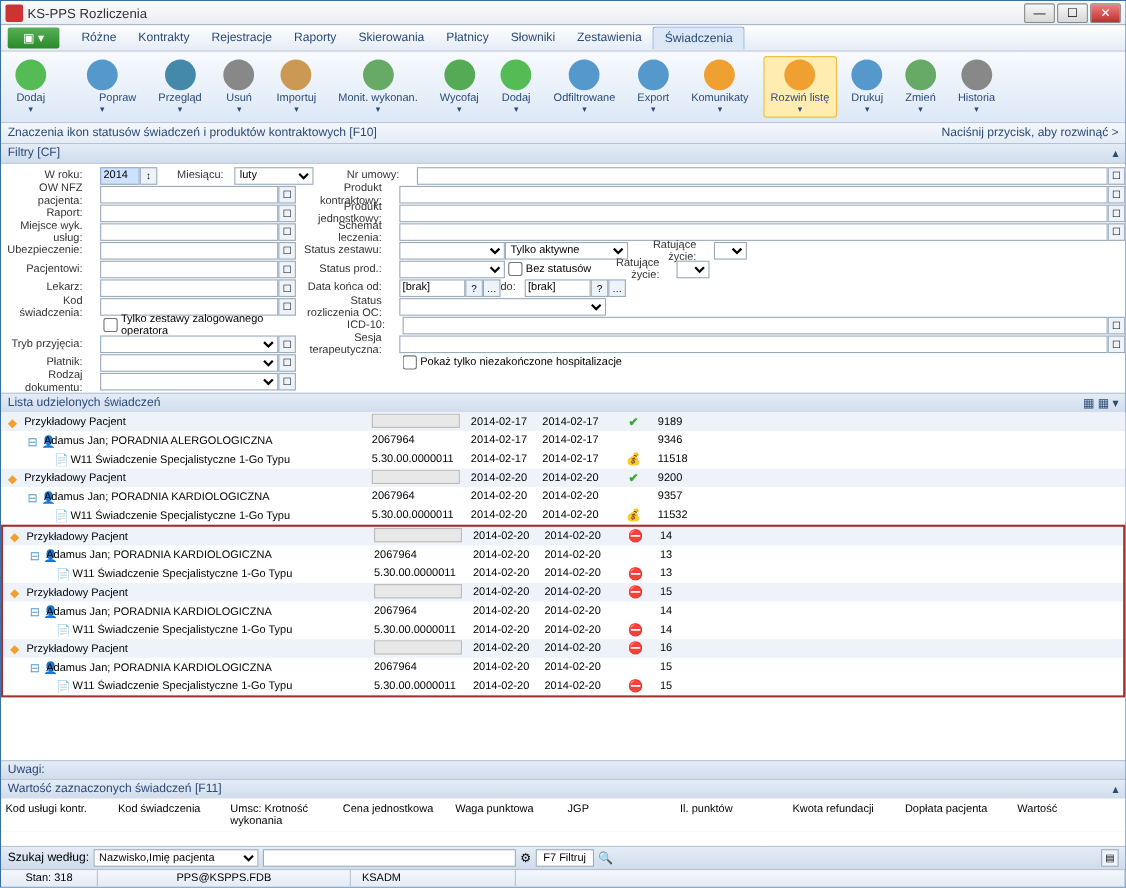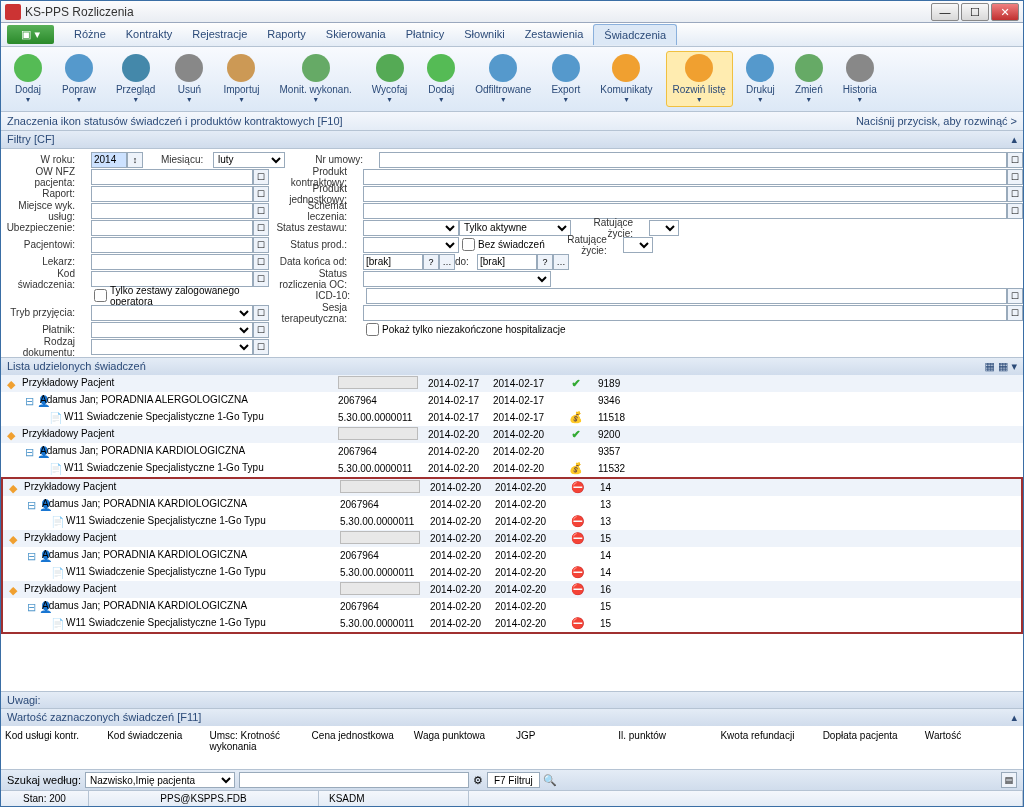--- a/index.html
+++ b/index.html
@@ -83,21 +83,21 @@
   </div>
 
   <div class="toolbar" id="toolbar">
       <div class="tbtn">
         <div class="ico" style="background: rgb(85, 187, 85);"></div>
         <div style="font-size: 10px; white-space: pre-line; text-align: center;">Dodaj</div>
         <div style="font-size: 8px; color: rgb(43, 74, 120);">▾</div>
       </div>
       <div class="tbtn">
         <div class="ico" style="background: rgb(85, 153, 204);"></div>
-        <div style="font-size: 10px; white-space: pre-line; text-align: left;">Popraw</div>
+        <div style="font-size: 10px; white-space: pre-line; text-align: left; margin-left: 28px;">Popraw</div>
         <div style="font-size: 8px; color: rgb(43, 74, 120);">▾</div>
       </div>
       <div class="tbtn">
         <div class="ico" style="background: rgb(68, 136, 170);"></div>
         <div style="font-size: 10px; white-space: pre-line; text-align: right;">Przegląd</div>
         <div style="font-size: 8px; color: rgb(43, 74, 120);">▾</div>
       </div>
       <div class="tbtn">
         <div class="ico" style="background: rgb(136, 136, 136);"></div>
         <div style="font-size: 10px; white-space: pre-line; text-align: center;">Usuń</div>
@@ -217,21 +217,21 @@
       <div class="flabel" style="width:78px">Ratujące życie:</div>
       <select class="fsel" style="width:30px"><option></option></select>
     </div>
     <div class="frow">
       <div class="flabel">Pacjentowi:</div>
       <input class="finput" style="width: 162px;">
       <span class="sqbtn">☐</span>
       <div class="flabel" style="width:94px">Status prod.:</div>
       <select class="fsel" style="width:96px"><option></option></select>
       <input type="checkbox" style="margin: 0px 3px;">
-      <span style="font-size:10px">Bez świadczeń</span>
+      <span style="font-size:10px">Bez statusów</span>
       <div class="flabel" style="width:78px">Ratujące życie:</div>
       <select class="fsel" style="width:30px"><option></option></select>
     </div>
     <div class="frow">
       <div class="flabel">Lekarz:</div>
       <input class="finput" style="width: 162px;">
       <span class="sqbtn">☐</span>
       <div class="flabel" style="width:94px">Data końca od:</div>
       <input class="finput" style="width: 60px;" value="[brak]">
       <span class="sqbtn">?</span>
@@ -433,19 +433,19 @@
     <select class="fsel" style="width:150px"><option>Nazwisko,Imię pacjenta</option></select>
     <input class="finput" style="width: 230px;">
     <span>⚙</span>
     <button class="finput" style="padding:0 6px;cursor:pointer">F7 Filtruj</button>
     <span>🔍</span>
     <div style="flex:1"></div>
     <span class="sqbtn">▤</span>
   </div>
 
   <div class="statusbar">
-    <div style="width:88px;text-align:center">Stan: 200</div>
+    <div style="width:88px;text-align:center">Stan: 318</div>
     <div style="width:230px;text-align:center">PPS@KSPPS.FDB</div>
     <div style="width:150px;">KSADM</div>
     <div style="flex:1"></div>
   </div>
 
 </div>
 
 </body></html>

